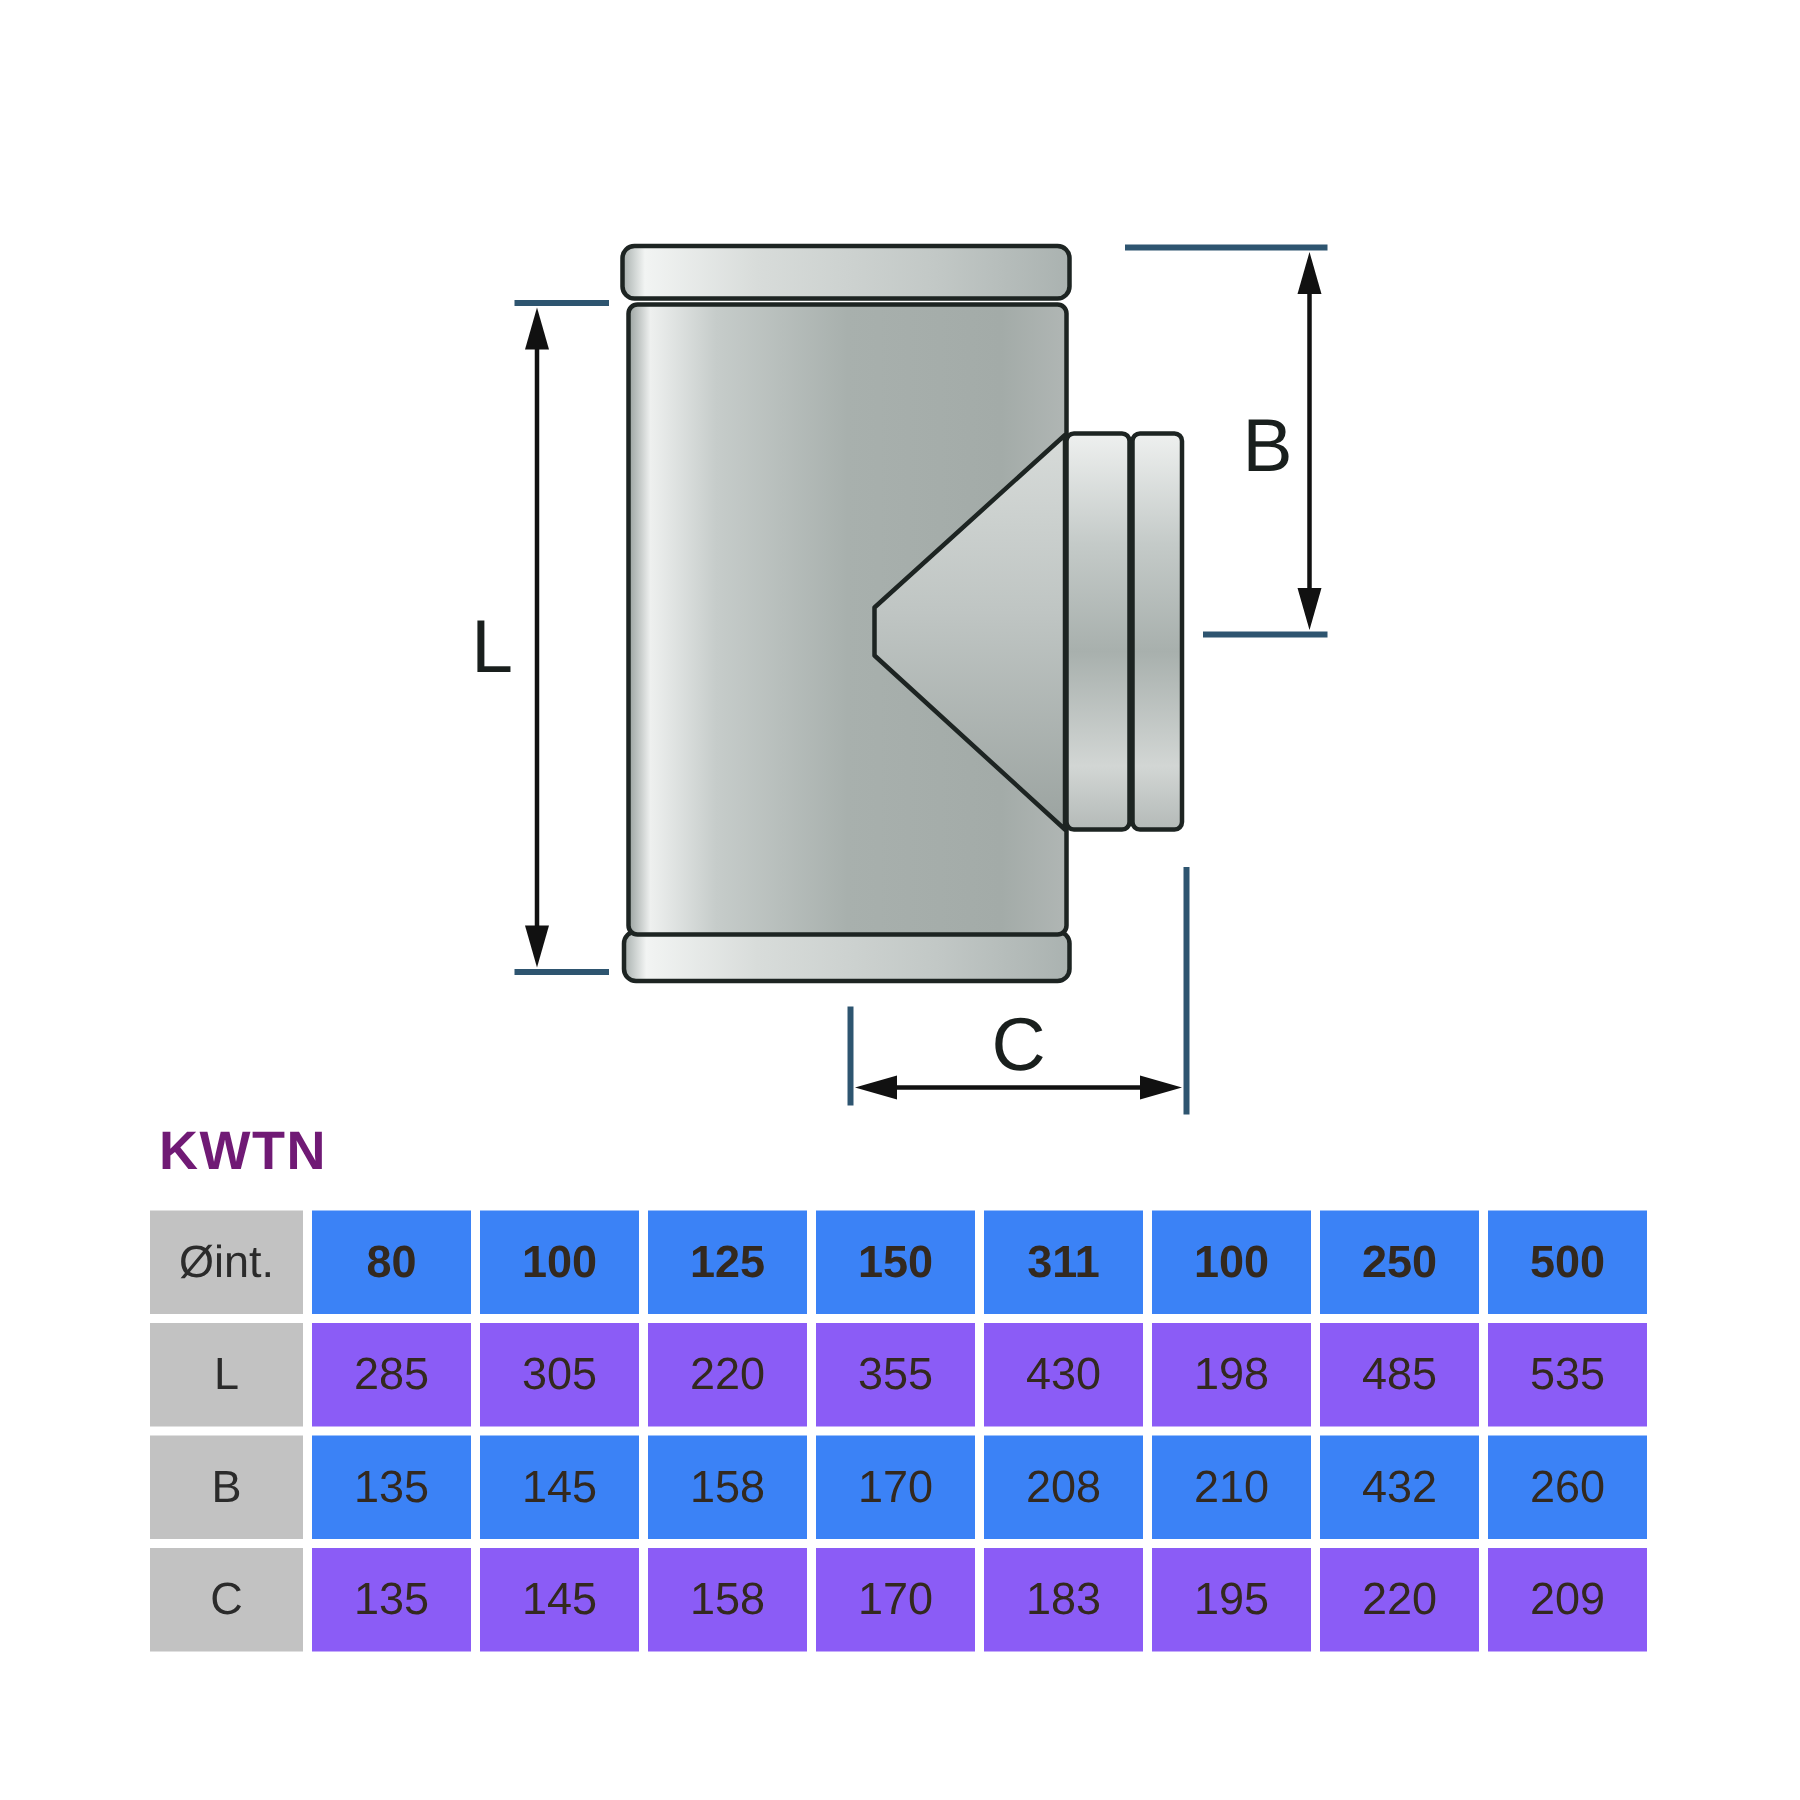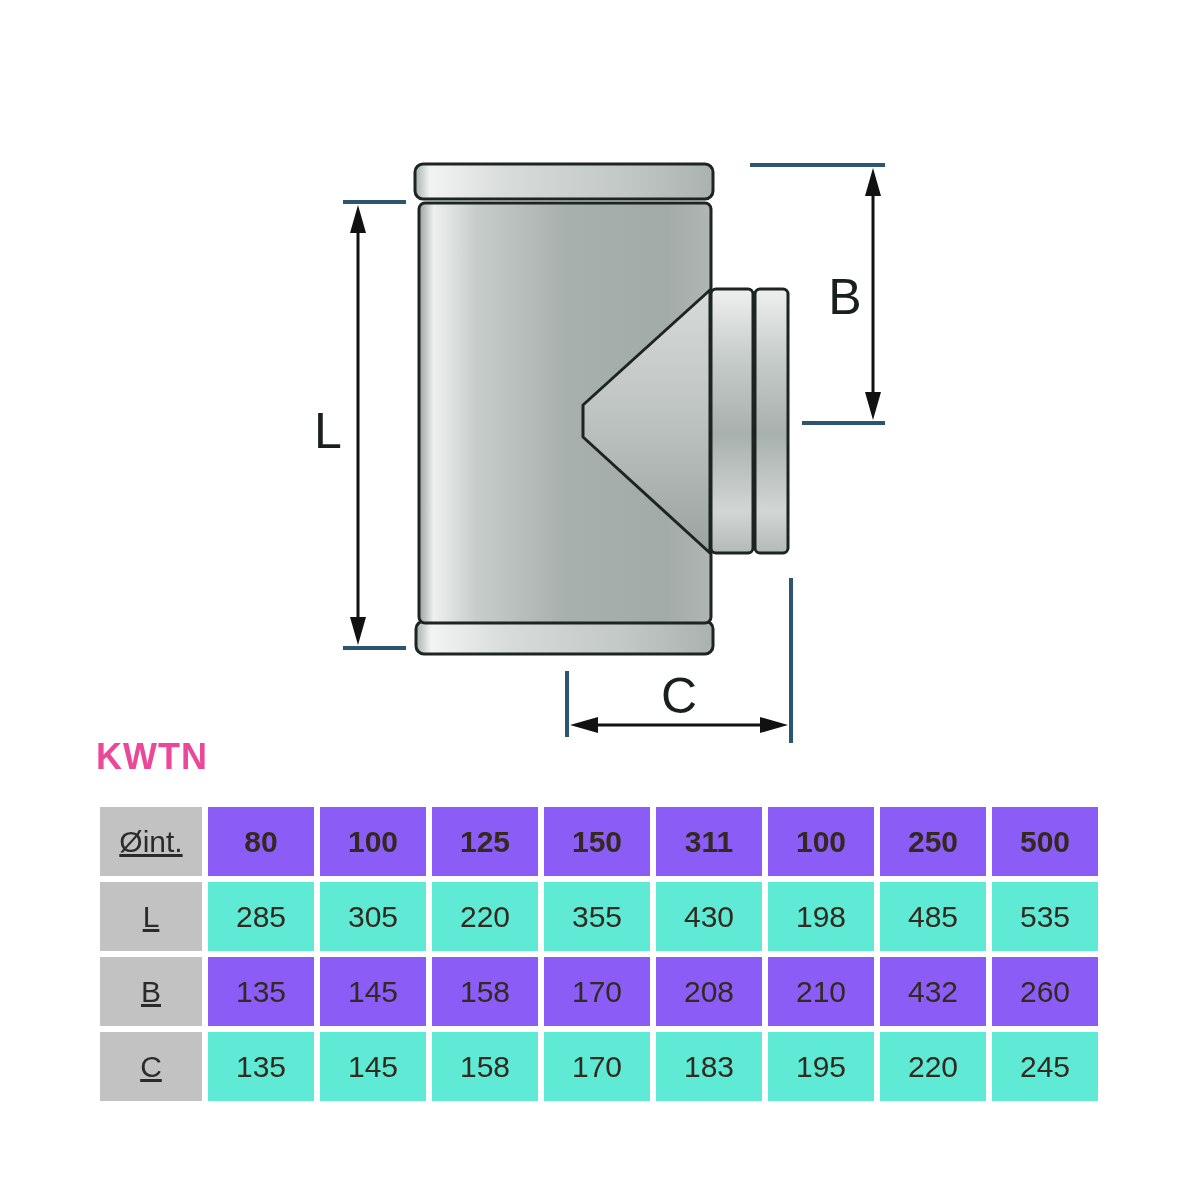--- a/index.html
+++ b/index.html
@@ -13,25 +13,25 @@
   }
   .diagram-svg{
     position:absolute;
     top:0;left:0;
     width:1200px;height:760px;
     display:block;
   }
   .product-code{
     position:absolute;
     top:728px;left:88px;
-    margin:8px;
+    margin:18px;
     font-size:36px;
     font-weight:700;
     letter-spacing:1px;
-    color:#ec4899;
+    color:#701a75;
   }
   .dim-table{
     position:absolute;
     top:801px;left:94px;
     border-collapse:separate;
     border-spacing:6px;
     font-size:30px;
     color:#33291f;
   }
   .dim-table th,.dim-table td{
@@ -40,24 +40,23 @@
     min-width:106px;
     text-align:center;
     vertical-align:middle;
     padding:0;
     font-weight:400;
   }
   .dim-table .c-gray{
     width:102px;min-width:102px;
     background:#c2c2c2;
     color:#2b2b2b;
-    text-decoration:underline;
   }
-  .dim-table .c-dark{background:#8b5cf6;}
-  .dim-table .c-light{background:#5eead4;}
+  .dim-table .c-dark{background:#3b82f6;}
+  .dim-table .c-light{background:#8b5cf6;}
   .dim-table tr[data-name="table-header-row"] .c-dark{font-weight:700;}
   .dim-label{
     font-family:"Liberation Sans", sans-serif;
     font-size:50px;
     fill:#191f1d;
   }
 </style>
 </head>
 <body>
 
@@ -170,18 +169,18 @@
       </tr>
       <tr data-name="table-row-c">
         <th class="c-gray" data-name="row-label-c">C</th>
         <td class="c-light" data-name="cell-c">135</td>
         <td class="c-light" data-name="cell-c">145</td>
         <td class="c-light" data-name="cell-c">158</td>
         <td class="c-light" data-name="cell-c">170</td>
         <td class="c-light" data-name="cell-c">183</td>
         <td class="c-light" data-name="cell-c">195</td>
         <td class="c-light" data-name="cell-c">220</td>
-        <td class="c-light" data-name="cell-c">245</td>
+        <td class="c-light" data-name="cell-c">209</td>
       </tr>
     </tbody>
   </table>
 
 </div>
 
 </body></html>

